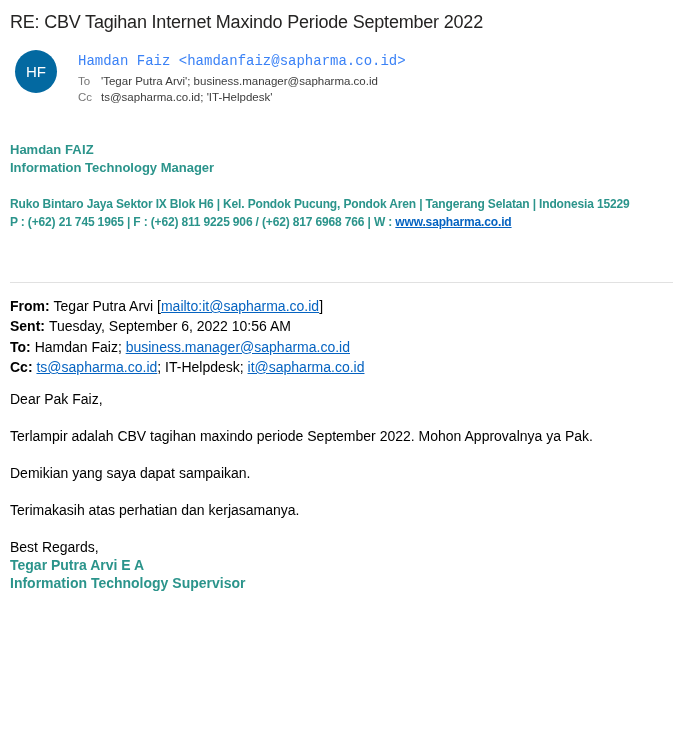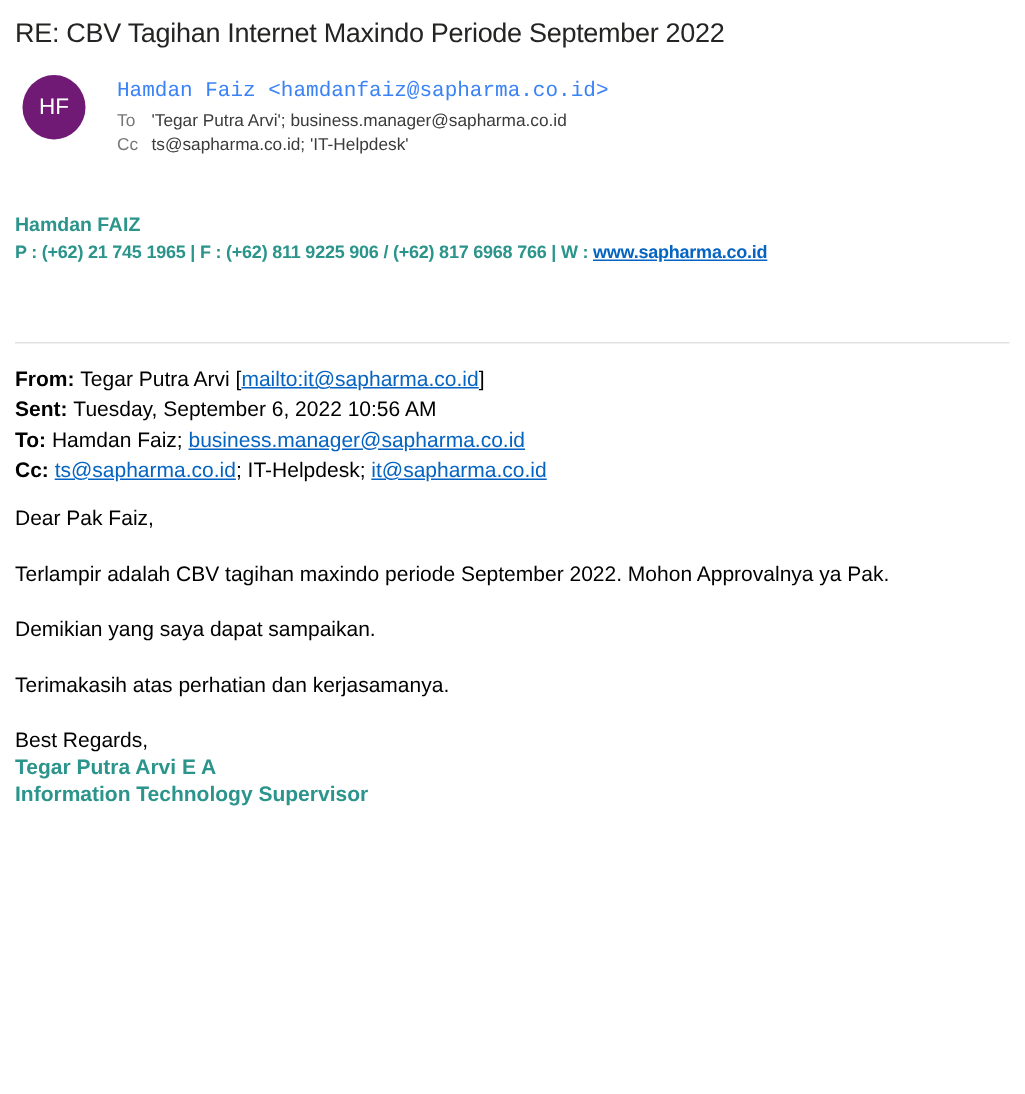--- a/index.html
+++ b/index.html
@@ -16,21 +16,21 @@
   .subject {
     font-size: 18px; font-weight: 400; color: #252423;
     letter-spacing: -0.2px;
     margin-bottom: 17px;
   }
 
   
   .header { display: flex; align-items: flex-start; margin-left: 5px; }
   .avatar {
     width: 42px; height: 43px; border-radius: 50%;
-    background: #701a75; color: #fff;
+    background: #0369a1; color: #fff;
     display: flex; align-items: center; justify-content: center;
     font-size: 15px; font-weight: 400; flex: 0 0 auto;
     margin-right: 21px;
   }
   .hdr-text { padding-top: 3px; }
   .sender { font-size: 14px; color: #3b82f6; margin-bottom: 4px; font-family: Liberation Mono, monospace; }
   .rcpt-row { display: flex; font-size: 11.5px; line-height: 16px; }
   .rcpt-label { color: #767676; width: 17px; flex: 0 0 auto; margin-right: 6px; }
   .rcpt-value { color: #3b3b3b; }
 
@@ -87,20 +87,22 @@
       <div class="rcpt-row">
         <span class="rcpt-label">Cc</span>
         <span class="rcpt-value">ts@sapharma.co.id; 'IT-Helpdesk'</span>
       </div>
     </div>
   </div>
 
 
   <div class="sig">
     <div class="sig-name"><span>Hamdan </span><span class="heavy">FAIZ</span></div>
+    <div class="sig-title">Information Technology Manager</div>
+    <div class="sig-addr">Ruko Bintaro Jaya Sektor IX Blok H6 | Kel. Pondok Pucung, Pondok Aren | Tangerang Selatan | Indonesia 15229</div>
     <div class="sig-phone"><span>P : (+62) 21 745 1965 | F : (+62) 811 9225 906 / (+62) 817 6968 766 | W : </span><a class="link" href="#">www.sapharma.co.id</a></div>
   </div>
 
   <hr class="divider">
 
   <div class="qhdr">
     <div><b>From: </b><span>Tegar Putra Arvi [</span><a class="link" href="#">mailto:it@sapharma.co.id</a><span>]</span></div>
     <div><b>Sent: </b><span>Tuesday, September 6, 2022 10:56 AM</span></div>
     <div><b>To: </b><span>Hamdan Faiz; </span><a class="link" href="#">business.manager@sapharma.co.id</a></div>
     <div><b>Cc: </b><a class="link" href="#">ts@sapharma.co.id</a><span>; IT-Helpdesk; </span><a class="link" href="#">it@sapharma.co.id</a></div>

